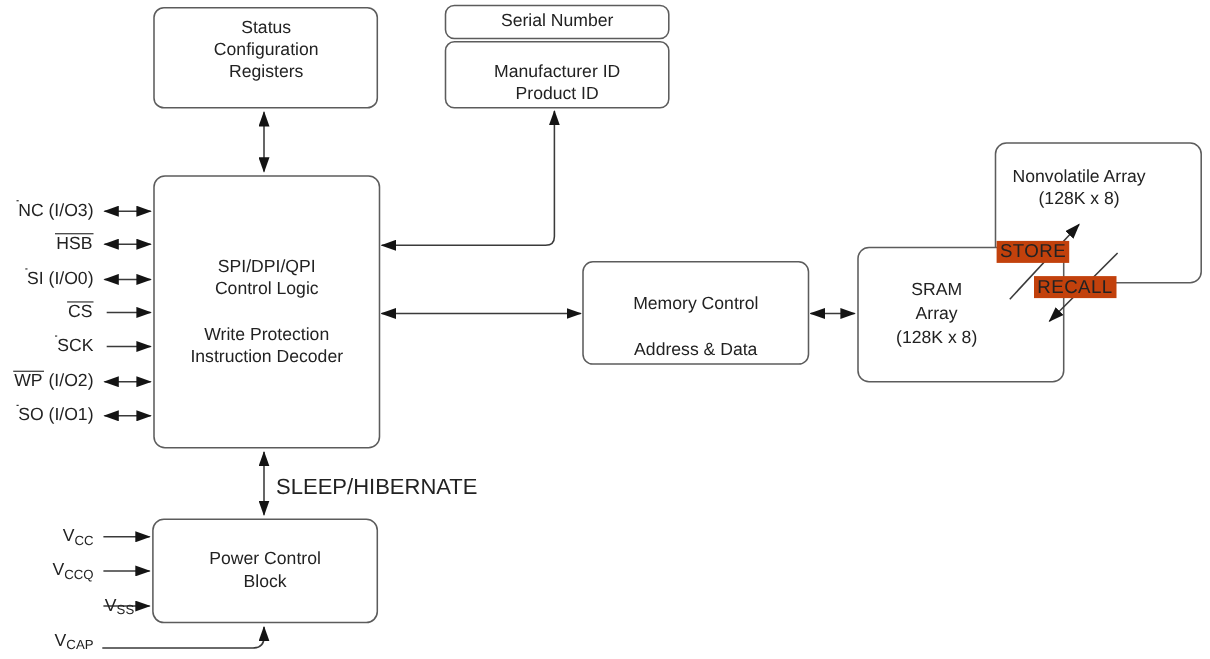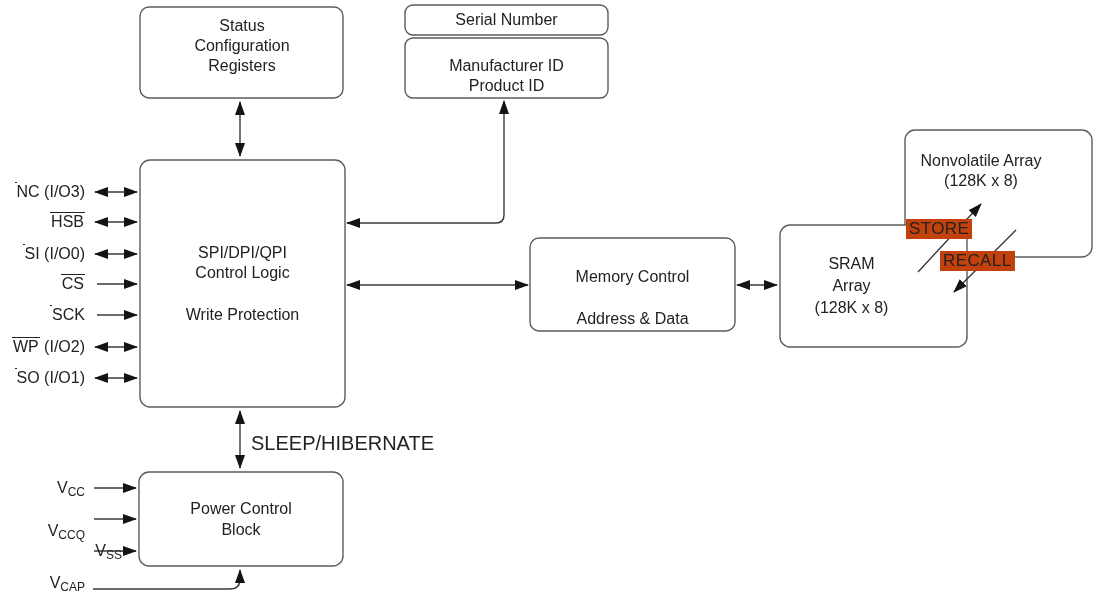--- a/index.html
+++ b/index.html
@@ -82,20 +82,21 @@
   <div class="box-label" style="left:405px;top:38px;width:203px;height:76px;">
     <div>Manufacturer ID</div>
     <div>Product ID</div>
   </div>
 
   <div class="box-label" style="left:140px;top:160px;width:205px;height:247px;">
     <div>SPI/DPI/QPI</div>
     <div>Control Logic</div>
     <div class="spacer" style="height:22px;"></div>
     <div>Write Protection</div>
+    <div>Instruction Decoder</div>
   </div>
 
   <div class="box-label" style="left:530px;top:238px;width:205px;height:120px;">
     <div>Memory Control</div>
     <div class="spacer" style="height:22px;"></div>
     <div>Address &amp; Data</div>
   </div>
 
   <div class="box-label" style="left:763px;top:225px;width:177px;height:122px;line-height:22px;">
     <div>SRAM</div>
@@ -115,21 +116,21 @@
 
   <div class="pin-label" style="top:181px;"><span class="bar"></span><span>NC (I/O3)</span></div>
   <div class="pin-label" style="top:211px;"><span class="bar">HSB</span><span></span></div>
   <div class="pin-label" style="top:243px;"><span class="bar"></span><span>SI (I/O0)</span></div>
   <div class="pin-label" style="top:273px;"><span class="bar">CS</span><span></span></div>
   <div class="pin-label" style="top:304px;"><span class="bar"></span><span>SCK</span></div>
   <div class="pin-label" style="top:336px;"><span class="bar">WP</span><span> (I/O2)</span></div>
   <div class="pin-label" style="top:367px;"><span class="bar"></span><span>SO (I/O1)</span></div>
 
   <div class="pin-label" style="top:477px;"><span>V</span><span class="sub">CC</span></div>
-  <div class="pin-label" style="top:508px;margin-top:12px;"><span>V</span><span class="sub">CCQ</span></div>
+  <div class="pin-label" style="top:508px;"><span>V</span><span class="sub">CCQ</span></div>
   <div class="pin-label" style="top:540px;padding-left:37px;"><span>V</span><span class="sub">SS</span></div>
   <div class="pin-label" style="top:572px;"><span>V</span><span class="sub">CAP</span></div>
 
   <div class="float-label" style="left:251px;top:432px;">SLEEP/HIBERNATE</div>
   <div class="float-label cover" style="left:906px;top:219px;">STORE</div>
   <div class="float-label cover" style="left:940px;top:251px;">RECALL</div>
 
 </div>
 
 </body></html>

